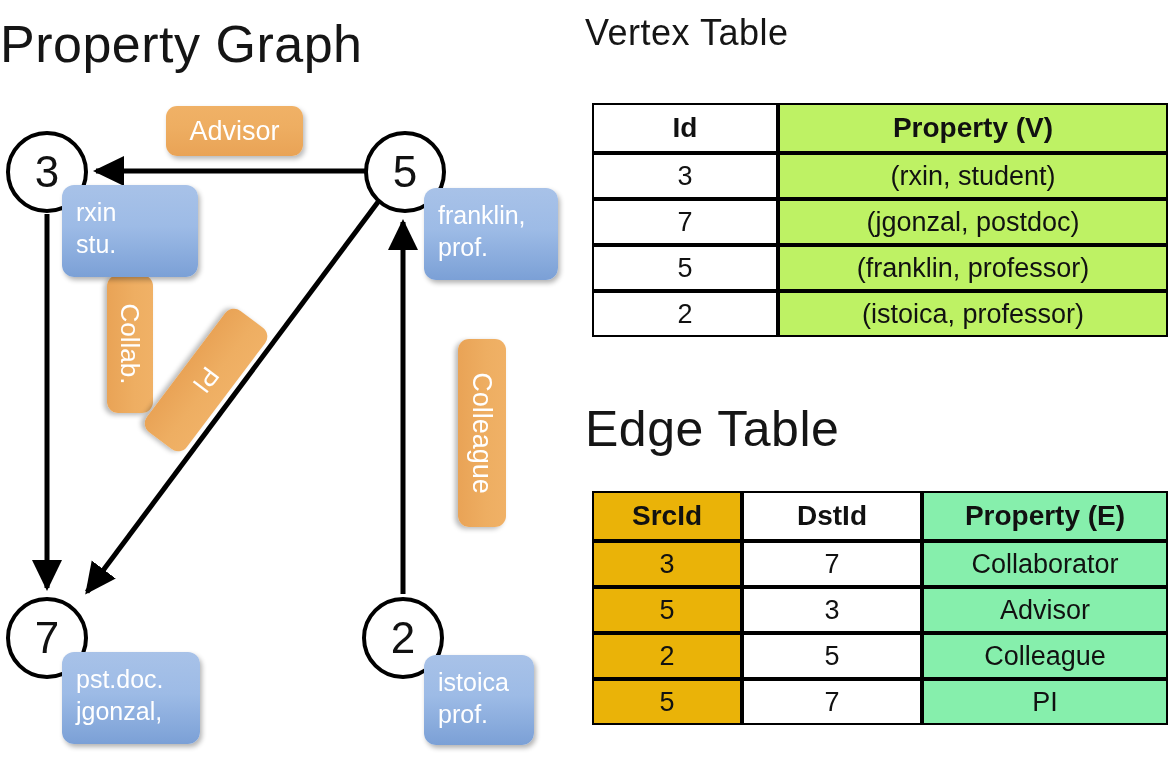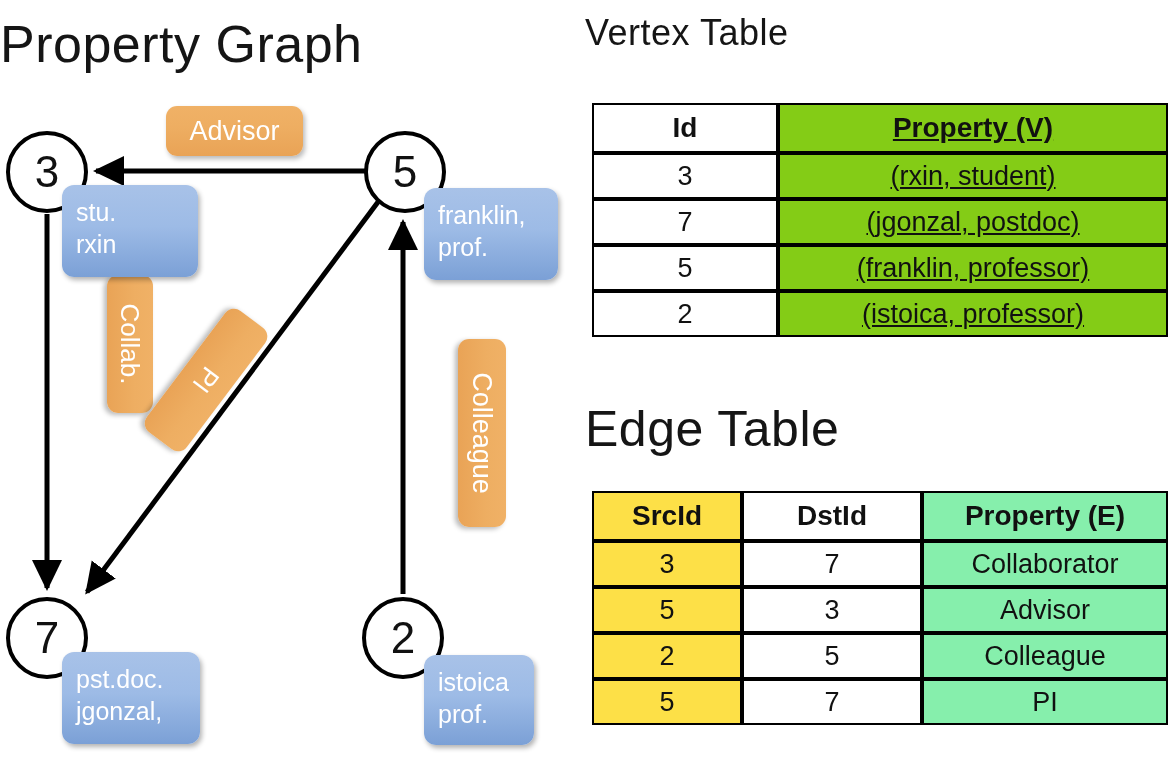--- a/index.html
+++ b/index.html
@@ -141,24 +141,24 @@
   }
   .data-table th {
     font-weight: 700;
     font-size: 28px;
     height: 50px;
   }
   .sep-col { border-left-width: 3px; }
 
   #vertex-table { left: 592px; top: 103px; width: 576px; border-radius: 27px; }
   #vertex-table .col-id   { width: 186px; background: #ffffff; }
-  #vertex-table .col-prop { width: 390px; background: #84cc16; text-decoration: underline; }
+  #vertex-table .col-prop { width: 390px; background: #bef264; }
 
   #edge-table { left: 592px; top: 491px; width: 576px; }
-  #edge-table .col-src  { width: 150px; background: #fde047; }
+  #edge-table .col-src  { width: 150px; background: #eab308; }
   #edge-table .col-dst  { width: 180px; background: #ffffff; }
   #edge-table .col-prop { width: 246px; background: #86efac; }
 </style>
 </head>
 <body>
 
 <div class="title" id="title-property-graph">Property Graph</div>
 <div class="title" id="title-vertex-table">Vertex Table</div>
 <div class="title" id="title-edge-table">Edge Table</div>
 
@@ -184,22 +184,22 @@
   <div class="edge-label" id="label-collab">Collab.</div>
   <div class="edge-label" id="label-colleague">Colleague</div>
   <div class="edge-label" id="label-pi">PI</div>
 
   <div class="node" id="node-3">3</div>
   <div class="node" id="node-5">5</div>
   <div class="node" id="node-7">7</div>
   <div class="node" id="node-2">2</div>
 
   <div class="prop-box" id="prop-3">
+    <span class="ln">rxin</span>
     <span class="ln">stu.</span>
-    <span class="ln">rxin</span>
   </div>
   <div class="prop-box" id="prop-5">
     <span class="ln">franklin,</span>
     <span class="ln">prof.</span>
   </div>
   <div class="prop-box" id="prop-7">
     <span class="ln">pst.doc.</span>
     <span class="ln">jgonzal,</span>
   </div>
   <div class="prop-box" id="prop-2">

